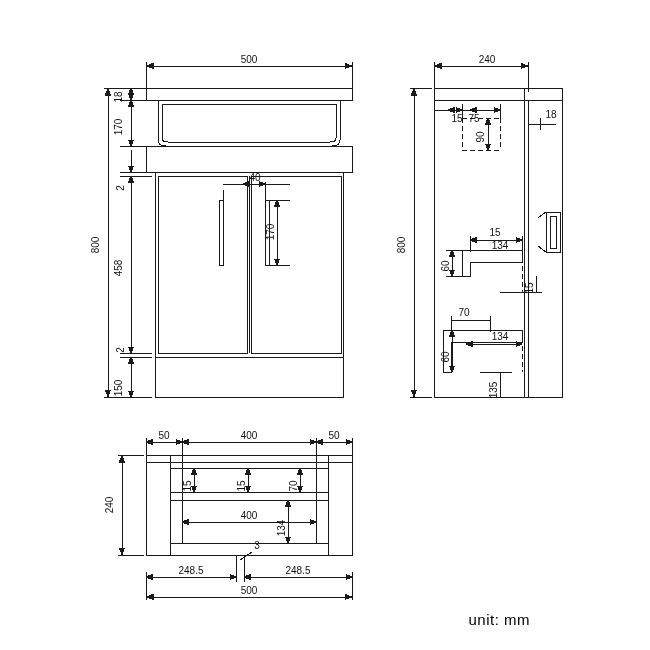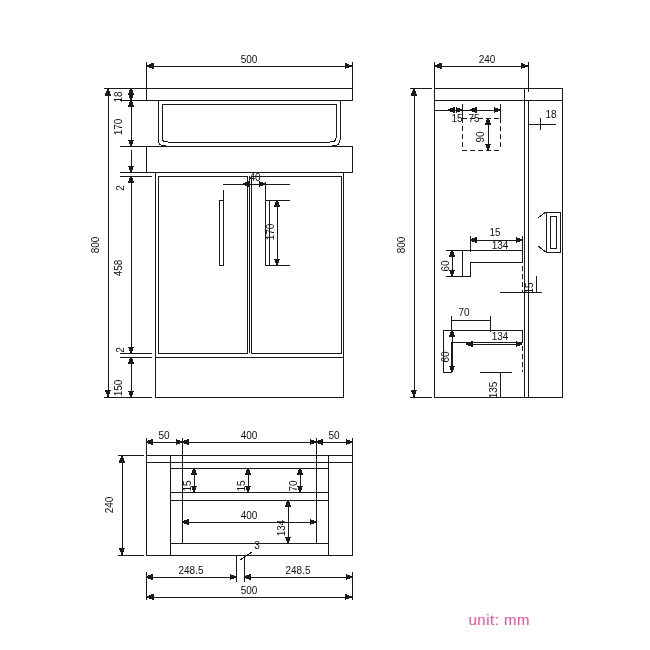--- a/index.html
+++ b/index.html
@@ -1,20 +1,20 @@
 <!DOCTYPE html>
 <html><head>
 <meta charset="utf-8">
 <style>
   html,body{margin:0;padding:0;background:#ffffff;}
   body{width:650px;height:650px;overflow:hidden;font-family:"Liberation Sans",sans-serif;}
   #sheet{position:relative;width:548px;height:650px;}
   svg{display:block;}
   .dimtext{font-family:"Liberation Sans",sans-serif;font-size:10px;fill:#111;}
-  .unit{position:absolute;right:18px;bottom:22px;font-size:15px;color:#ec4899;letter-spacing:.5px;}
+  .unit{position:absolute;right:18px;bottom:22px;font-size:15px;color:#000000;letter-spacing:.5px;}
 </style>
 </head>
 <body>
 
 <div id="sheet">
 
   <svg width="650" height="650" viewBox="0 0 650 650">
     <g fill="none" stroke="#1a1a1a" stroke-width="1" shape-rendering="crispEdges">
 
       <g>

